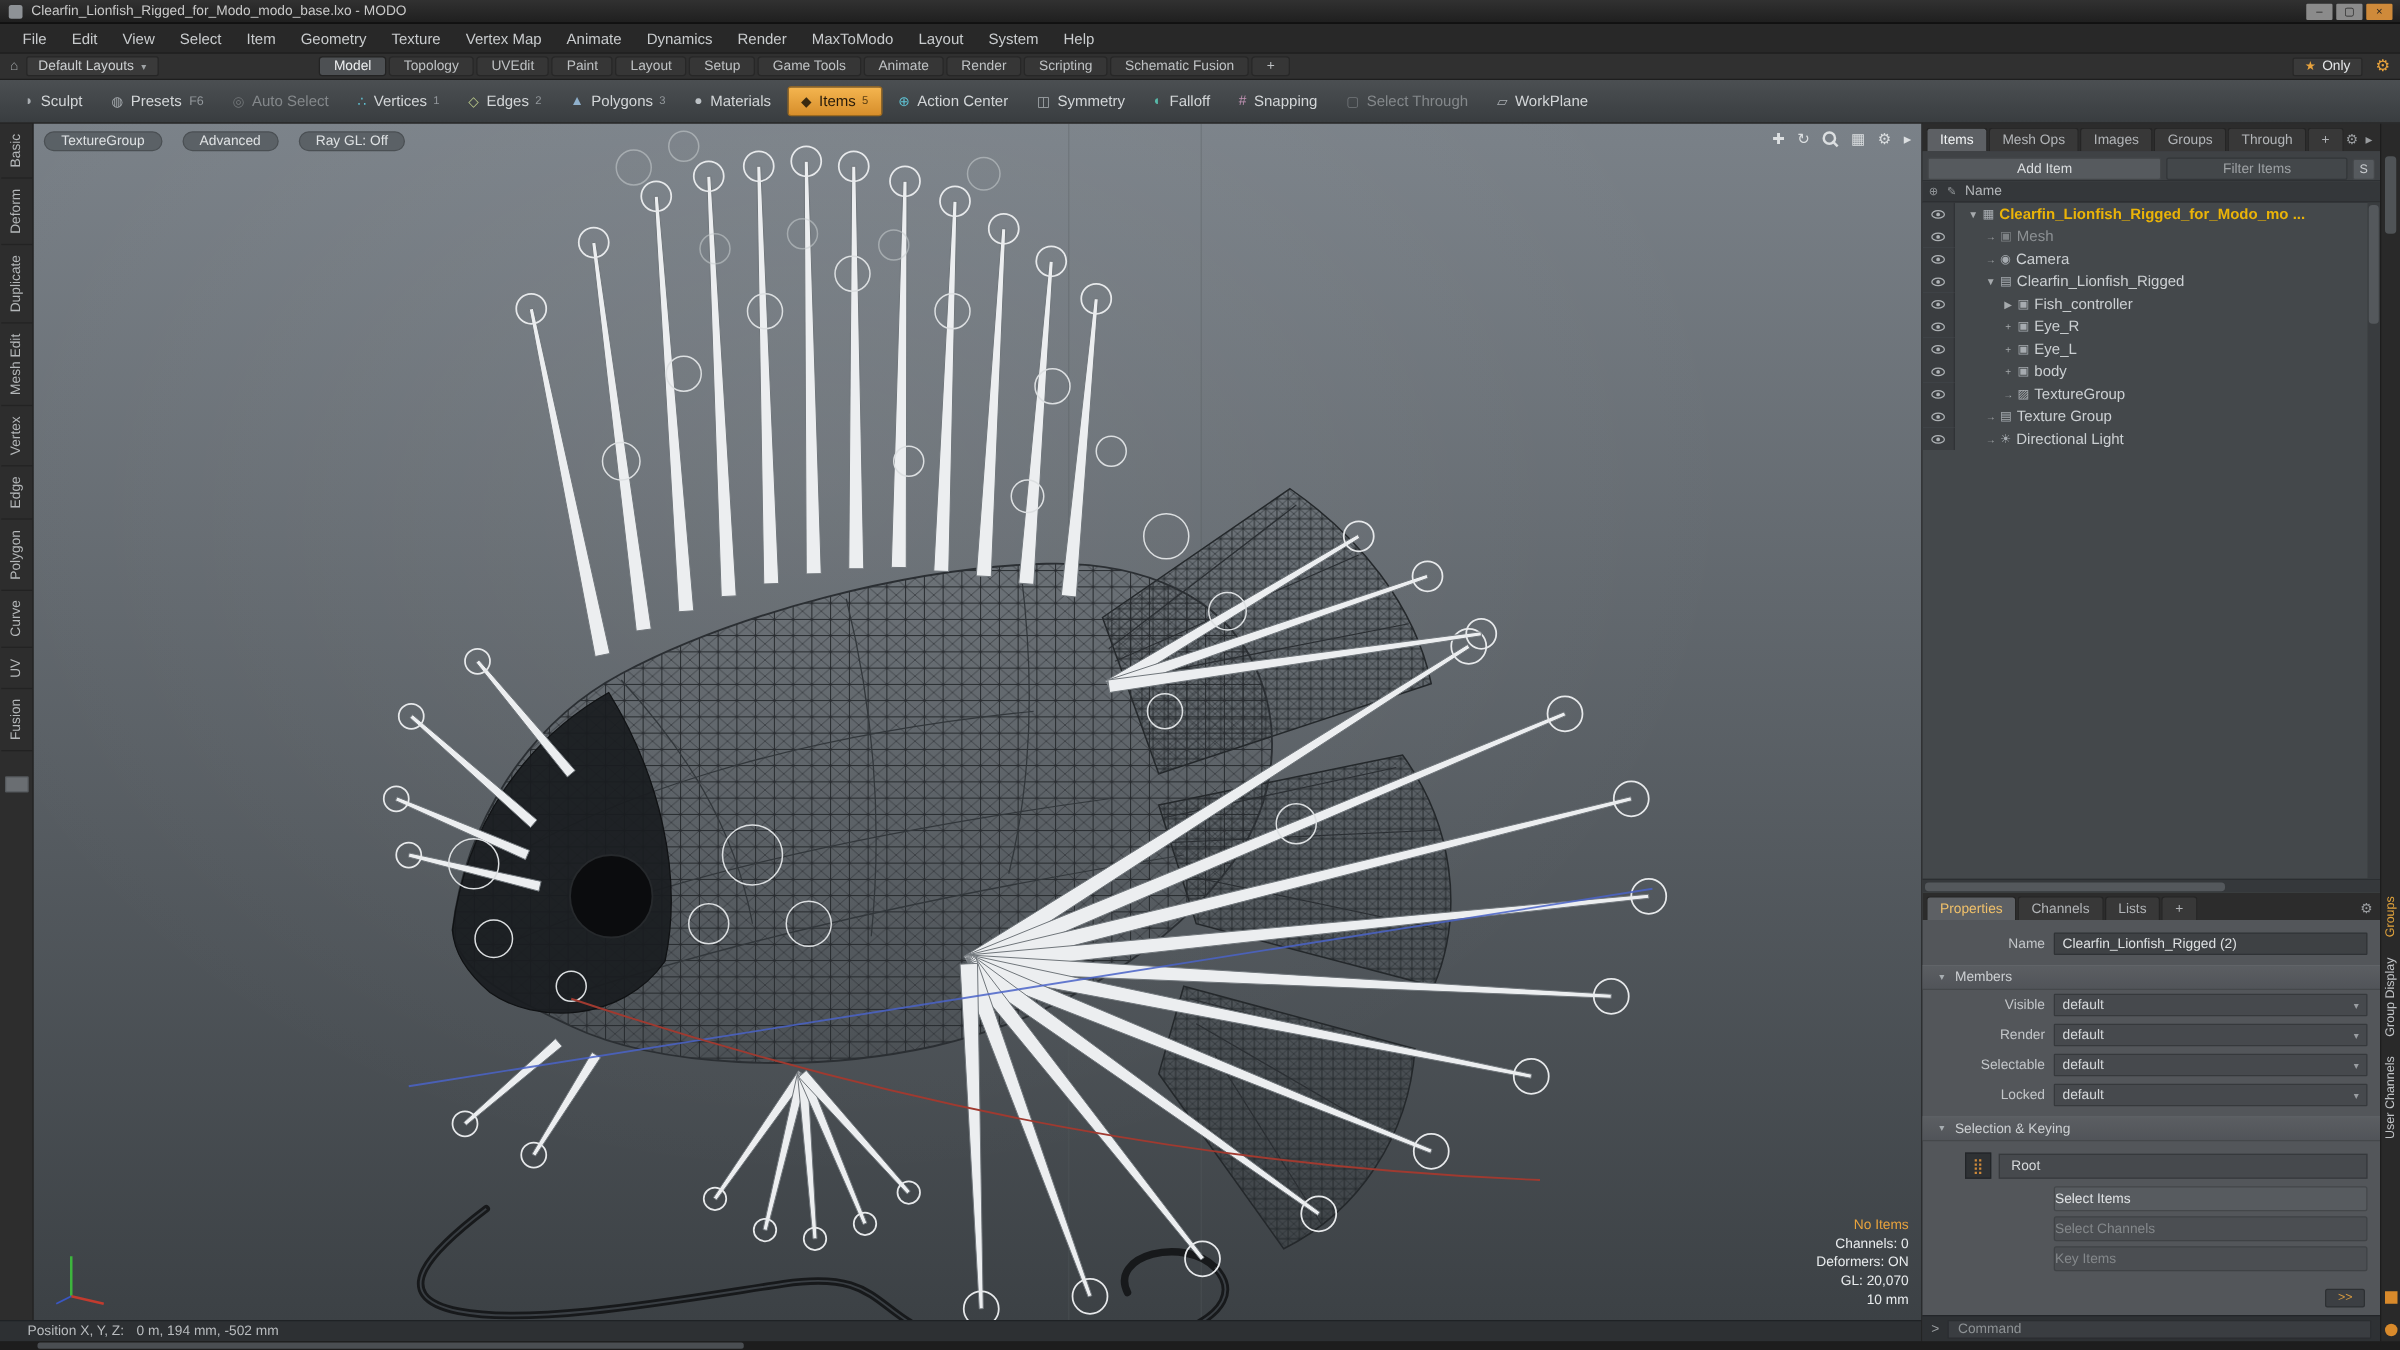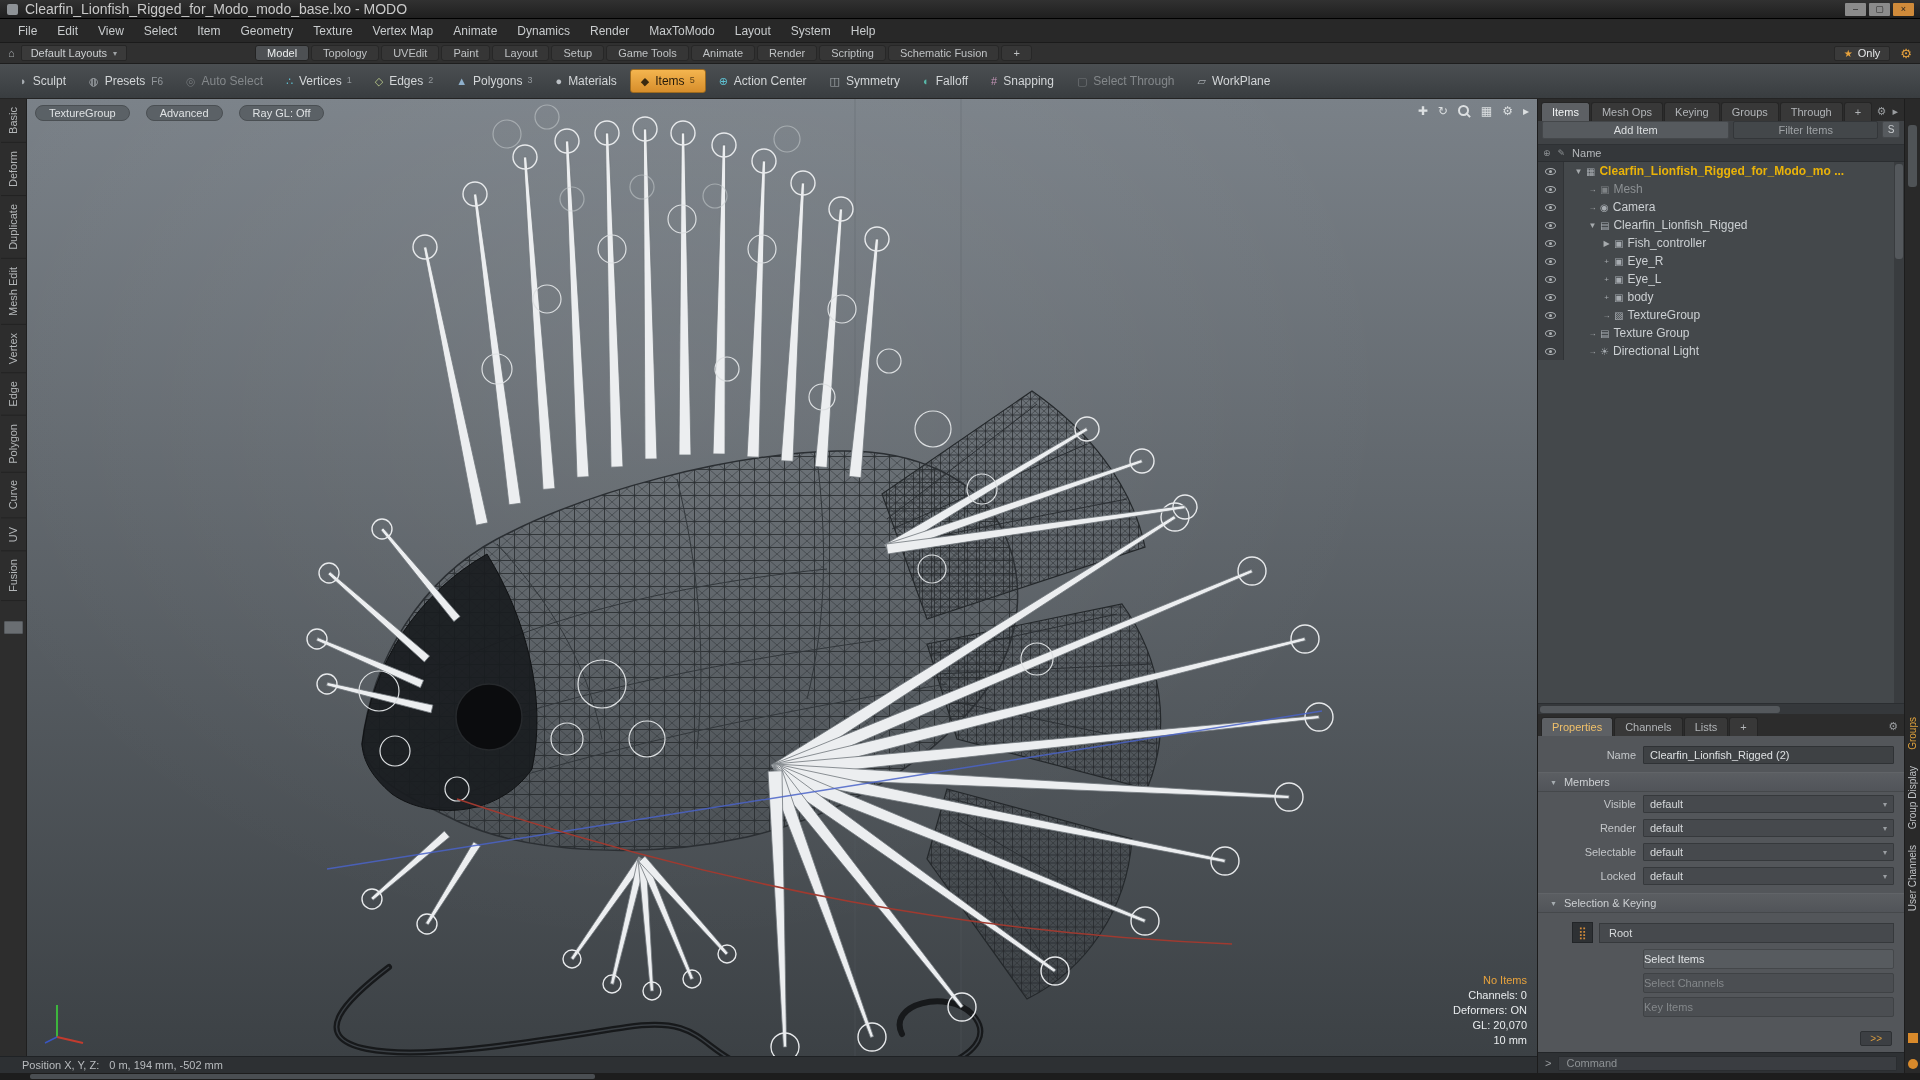--- a/index.html
+++ b/index.html
@@ -1,21 +1,21 @@
 <!DOCTYPE html>
 <html><head>
 <meta charset="utf-8">
 <style>
 *{margin:0;padding:0;box-sizing:border-box;font-family:"Liberation Sans","DejaVu Sans",sans-serif}
 html,body{width:1920px;height:1080px;overflow:hidden;background:#1a1a1a}
 #window{position:relative;width:1920px;height:1080px;display:flex;flex-direction:column;background:#2b2b2b;color:#ccc;font-size:12px}
 
 .titlebar{height:19px;background:linear-gradient(#313131,#1f1f1f);display:flex;align-items:center;padding:0 4px;border-bottom:1px solid #000;flex:none}
 .app-icon{width:11px;height:11px;background:#8e9296;border-radius:2px;margin:0 7px 0 3px}
-.title-text{font-size:14px;color:#c9c9c9}
+.title-text{font-size:11px;color:#c9c9c9}
 .win-controls{margin-left:auto;display:flex;gap:3px;padding-right:2px}
 .win-btn{width:21px;height:13px;display:flex;align-items:center;justify-content:center;font-size:9px;color:#1f1f1f;background:#8b8b8b;border-radius:1px;cursor:default}
 .win-btn.close{background:#cf8a3a}
 
 .menubar{height:24px;background:#282828;display:flex;align-items:center;padding-left:8px;border-bottom:1px solid #1b1b1b;flex:none}
 .menu-item{padding:0 10px;font-size:12px;color:#c9ccce;line-height:24px}
 
 .layoutbar{height:21px;background:#303030;display:flex;align-items:center;border-bottom:1px solid #1e1e1e;padding:0 8px;flex:none}
 .home-ic{color:#9fa3a6;font-size:11px;margin-right:6px}
 .dl-btn{display:flex;align-items:center;gap:6px;background:#3a3a3a;border:1px solid #262626;border-radius:2px;padding:1px 9px;font-size:11px;color:#cdd0d2}
@@ -59,21 +59,21 @@
 
 .statusbar{height:17px;background:#2d3033;border-top:1px solid #1f2225;display:flex;align-items:center;padding-left:22px;font-size:11px;color:#b9bcbf;gap:10px;flex:none}
 
 .right-panel{width:383px;display:flex;background:#3f4245;border-left:1px solid #1c1c1c;min-height:0}
 .rp-main{flex:1;display:flex;flex-direction:column;min-width:0}
 .rp-tabs,.props-tabs{height:22px;background:#2c2c2c;display:flex;align-items:flex-end;padding:0 3px;gap:1px;flex:none}
 .rtab{padding:3px 10px;font-size:11px;color:#b2b5b8;background:#383838;border:1px solid #252525;border-bottom:none;border-radius:3px 3px 0 0}
 .rtab.active{background:#5d6064;color:#f2f4f5}
 .rtab.pactive{background:#5d6064;color:#f0c06a}
 .rp-tab-icons{margin-left:auto;display:flex;gap:6px;color:#9a9da0;font-size:11px;padding:0 3px 3px 0}
-.rp-actions{height:24px;display:flex;align-items:flex-start;gap:4px;padding:0 4px;background:#3f4245;border-bottom:1px solid #2e3134;flex:none}
+.rp-actions{height:24px;display:flex;align-items:flex-end;gap:4px;padding:0 4px;background:#3f4245;border-bottom:1px solid #2e3134;flex:none}
 .add-item{flex:1.3;text-align:center;background:#565a5e;border:1px solid #44474a;border-radius:2px;font-size:11px;color:#dcdfe1;padding:2px 0}
 .filter{flex:1;text-align:center;background:#43474a;border:1px solid #333639;border-radius:2px;font-size:11px;color:#9ea2a5;padding:2px 0}
 .sq-btn{width:18px;height:17px;background:#565a5e;border:1px solid #44474a;border-radius:2px;color:#c8cbce;font-size:10px;display:flex;align-items:center;justify-content:center}
 .tree{flex:1;background:#44484b;position:relative;display:flex;flex-direction:column;min-height:0}
 .tree-head{height:17px;background:#34373a;border-bottom:1px solid #2b2e31;display:flex;align-items:center;font-size:11px;color:#b5b8bb;gap:7px;padding-left:5px;flex:none}
 .th-ic{font-size:9px;color:#8f9396}
 .trow{height:18px;display:flex;align-items:center;font-size:12px;color:#ccd0d3;white-space:nowrap;overflow:hidden}
 .trow .gutter{width:26px;align-self:stretch;background:#3a3d40;border-right:1px solid #303336;display:flex;align-items:center;justify-content:center;flex:none}
 .trow .arrow{width:13px;font-size:8px;color:#a6aaad;text-align:center;flex:none}
 .trow .ti{font-size:10px;margin:0 4px 0 1px;color:#a6abb0}
@@ -418,21 +418,21 @@
         <span>Position X, Y, Z:</span>
         <span>0 m, 194 mm, -502 mm</span>
       </div>
     </div>
 
     <div class="right-panel">
       <div class="rp-main">
         <div class="rp-tabs" id="rp-tabs">
             <div class="rtab active">Items</div>
             <div class="rtab ">Mesh Ops</div>
-            <div class="rtab ">Keying</div>
+            <div class="rtab ">Images</div>
             <div class="rtab ">Groups</div>
             <div class="rtab ">Through</div>
             <div class="rtab ">+</div>
             <div class="rp-tab-icons">
               <span>⚙</span>
               <span>▸</span>
             </div>
           </div>
         <div class="rp-actions">
           <div class="add-item">Add Item</div>

